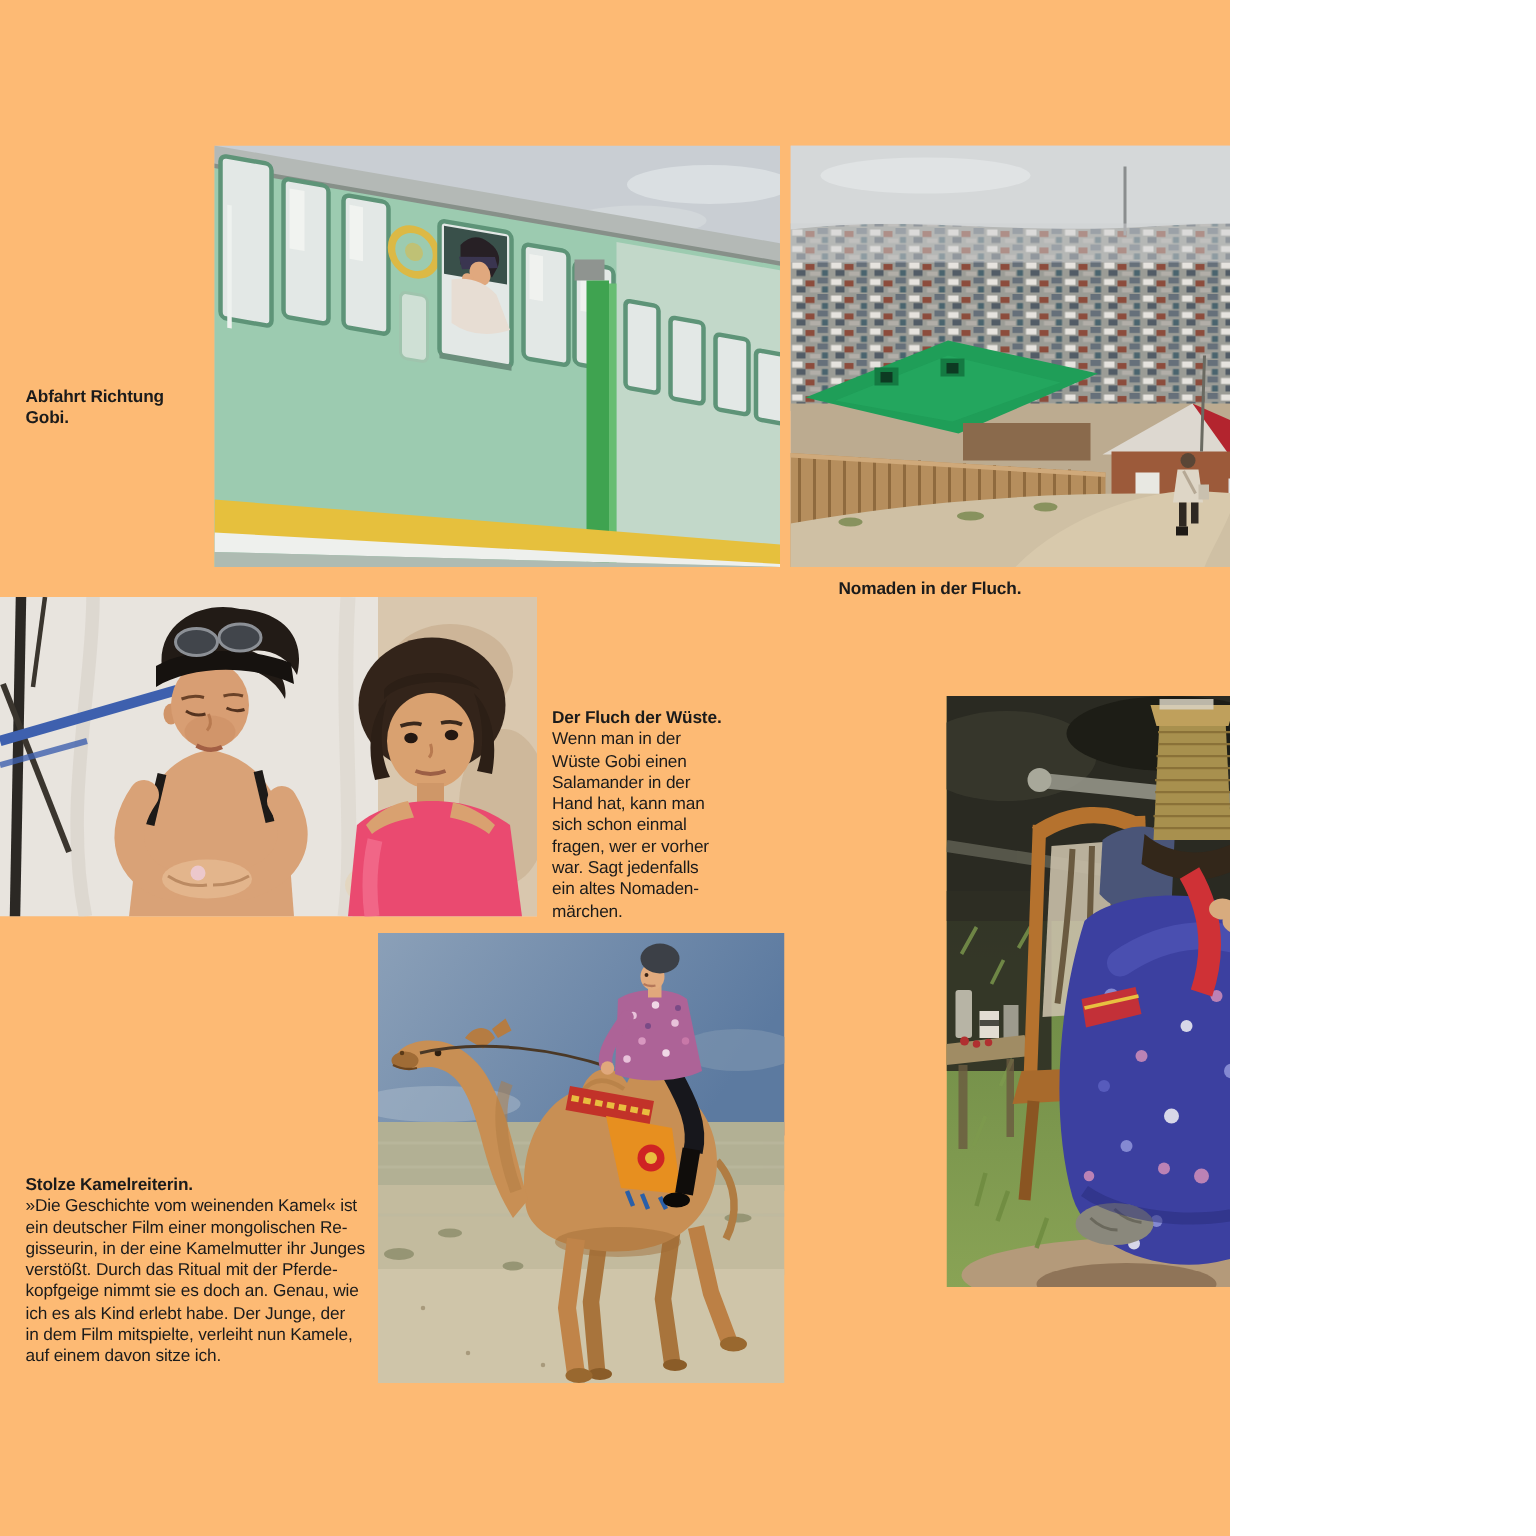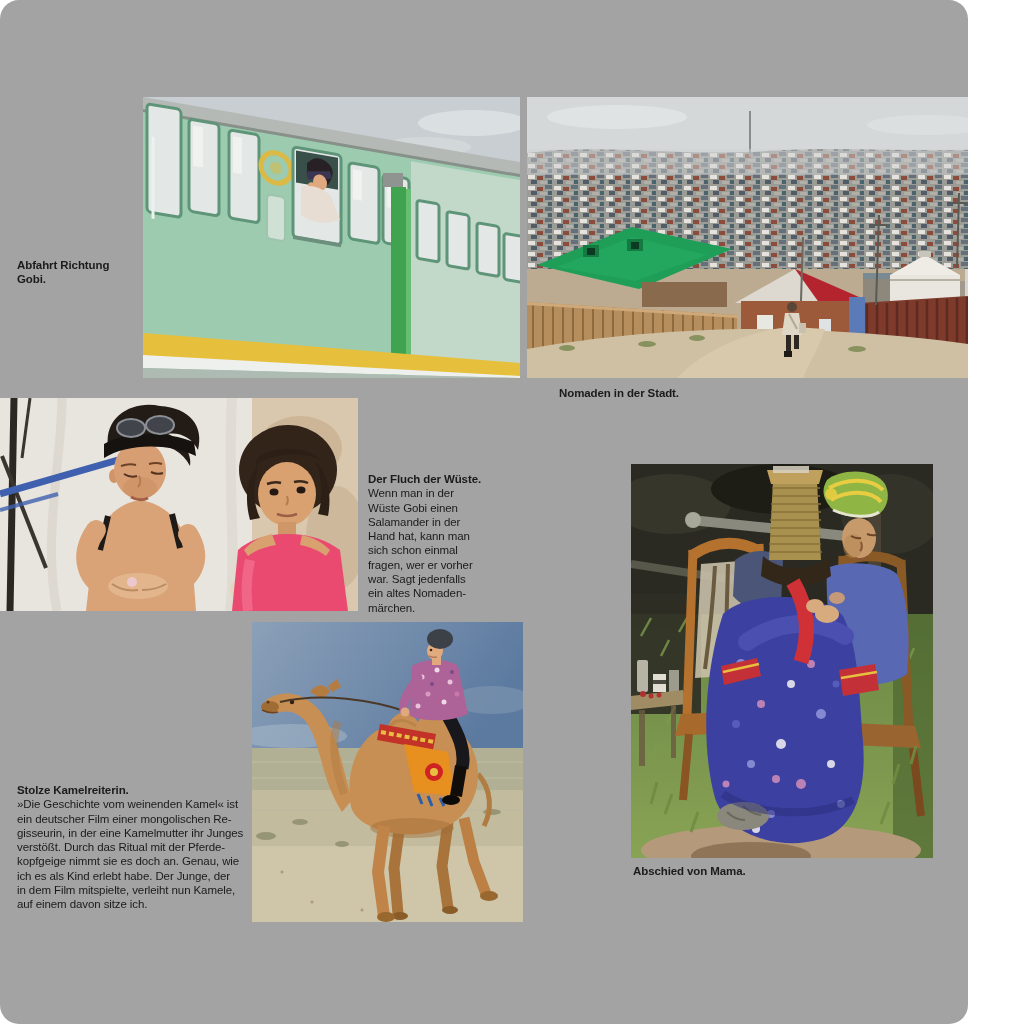--- a/index.html
+++ b/index.html
@@ -1,17 +1,17 @@
 <!DOCTYPE html>
 <html><head>
 <meta charset="utf-8">
 <style>
   html,body{margin:0;padding:0;background:#ffffff;}
-  .page{position:relative;width:968px;height:1024px;background:#a3a3a3;
-        font-family:"Liberation Sans",sans-serif;color:#1b1b1b;overflow:hidden;border-radius:19px;}
+  .page{position:relative;width:820px;height:1024px;background:#fdba74;
+        font-family:"Liberation Sans",sans-serif;color:#1b1b1b;overflow:hidden;}
   figure.photo{position:absolute;margin:0;padding:0;}
   figure.photo svg{display:block;width:100%;height:100%;}
   .caption{position:absolute;font-size:11.5px;line-height:14.3px;letter-spacing:-0.1px;}
   .cap-title{font-weight:bold;white-space:pre-line;}
   .cap-body{white-space:pre-line;}
   #photo-train{left:143px;top:97px;width:377px;height:281px;}
   #photo-city{left:527px;top:97px;width:485px;height:281px;}
   #photo-family{left:0px;top:398px;width:358px;height:213px;}
   #photo-camel{left:252px;top:622px;width:271px;height:300px;}
   #photo-mama{left:631px;top:464px;width:302px;height:394px;}
@@ -418,21 +418,21 @@
       <path d="M20,340 l6,-22 M34,350 l7,-20 M262,320 l6,-20 M280,300 l5,-18 M250,360 l8,-22 M60,368 l7,-20" stroke="#6f8c40" stroke-width="3" opacity="0.9" fill="none"></path>
     </svg>
   </figure>
 
   <div class="caption" id="cap-train">
     <div class="cap-title">Abfahrt Richtung
 Gobi.</div>
   </div>
 
   <div class="caption" id="cap-city">
-    <div class="cap-title">Nomaden in der Stadt.</div>
+    <div class="cap-title">Nomaden in der Fluch.</div>
   </div>
 
   <div class="caption" id="cap-camel">
     <div class="cap-title">Stolze Kamelreiterin.</div>
     <div class="cap-body">»Die Geschichte vom weinenden Kamel« ist
 ein deutscher Film einer mongolischen Re-
 gisseurin, in der eine Kamelmutter ihr Junges
 verstößt. Durch das Ritual mit der Pferde-
 kopfgeige nimmt sie es doch an. Genau, wie
 ich es als Kind erlebt habe. Der Junge, der
@@ -447,16 +447,15 @@
 Salamander in der
 Hand hat, kann man
 sich schon einmal
 fragen, wer er vorher
 war. Sagt jedenfalls
 ein altes Nomaden-
 märchen.</div>
   </div>
 
   <div class="caption" id="cap-mama">
-    <div class="cap-title">Abschied von Mama.</div>
   </div>
 
 </div>
 
 </body></html>

